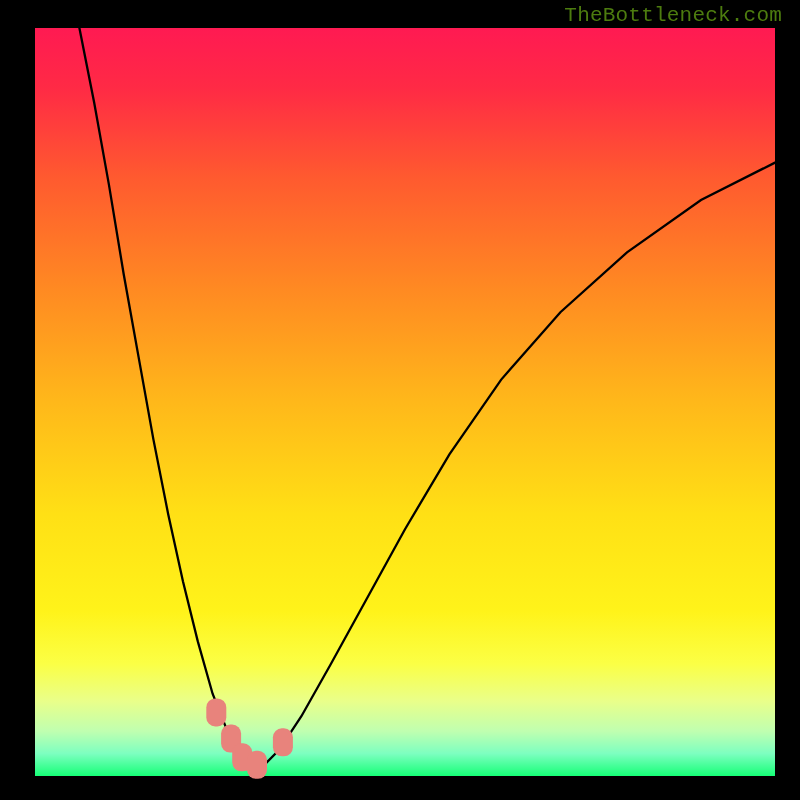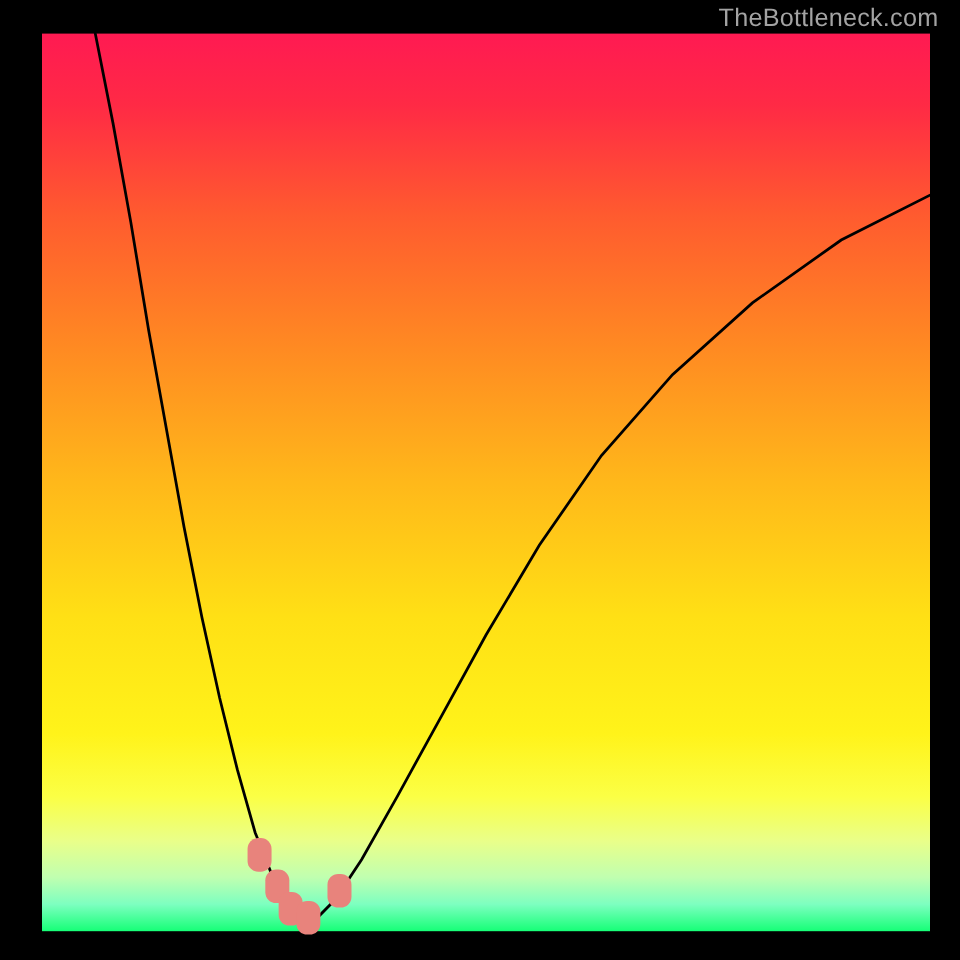--- a/index.html
+++ b/index.html
@@ -24,22 +24,23 @@
     width: 740px;
     height: 748px;
     
   }
   .watermark {
     position: absolute;
     top: 4px;
     right: 18px;
     font-size: 21px;
     font-weight: 500;
-    color: #a3a3a3;
+    color: #4d7c0f;
     letter-spacing: 0.2px;
+    font-family: Liberation Mono, monospace;
   }
   svg.curve {
     position: absolute;
     left: 0; top: 0;
     width: 740px; height: 748px;
     overflow: visible;
   }
   .curve-path {
     fill: none;
     stroke: #000;

